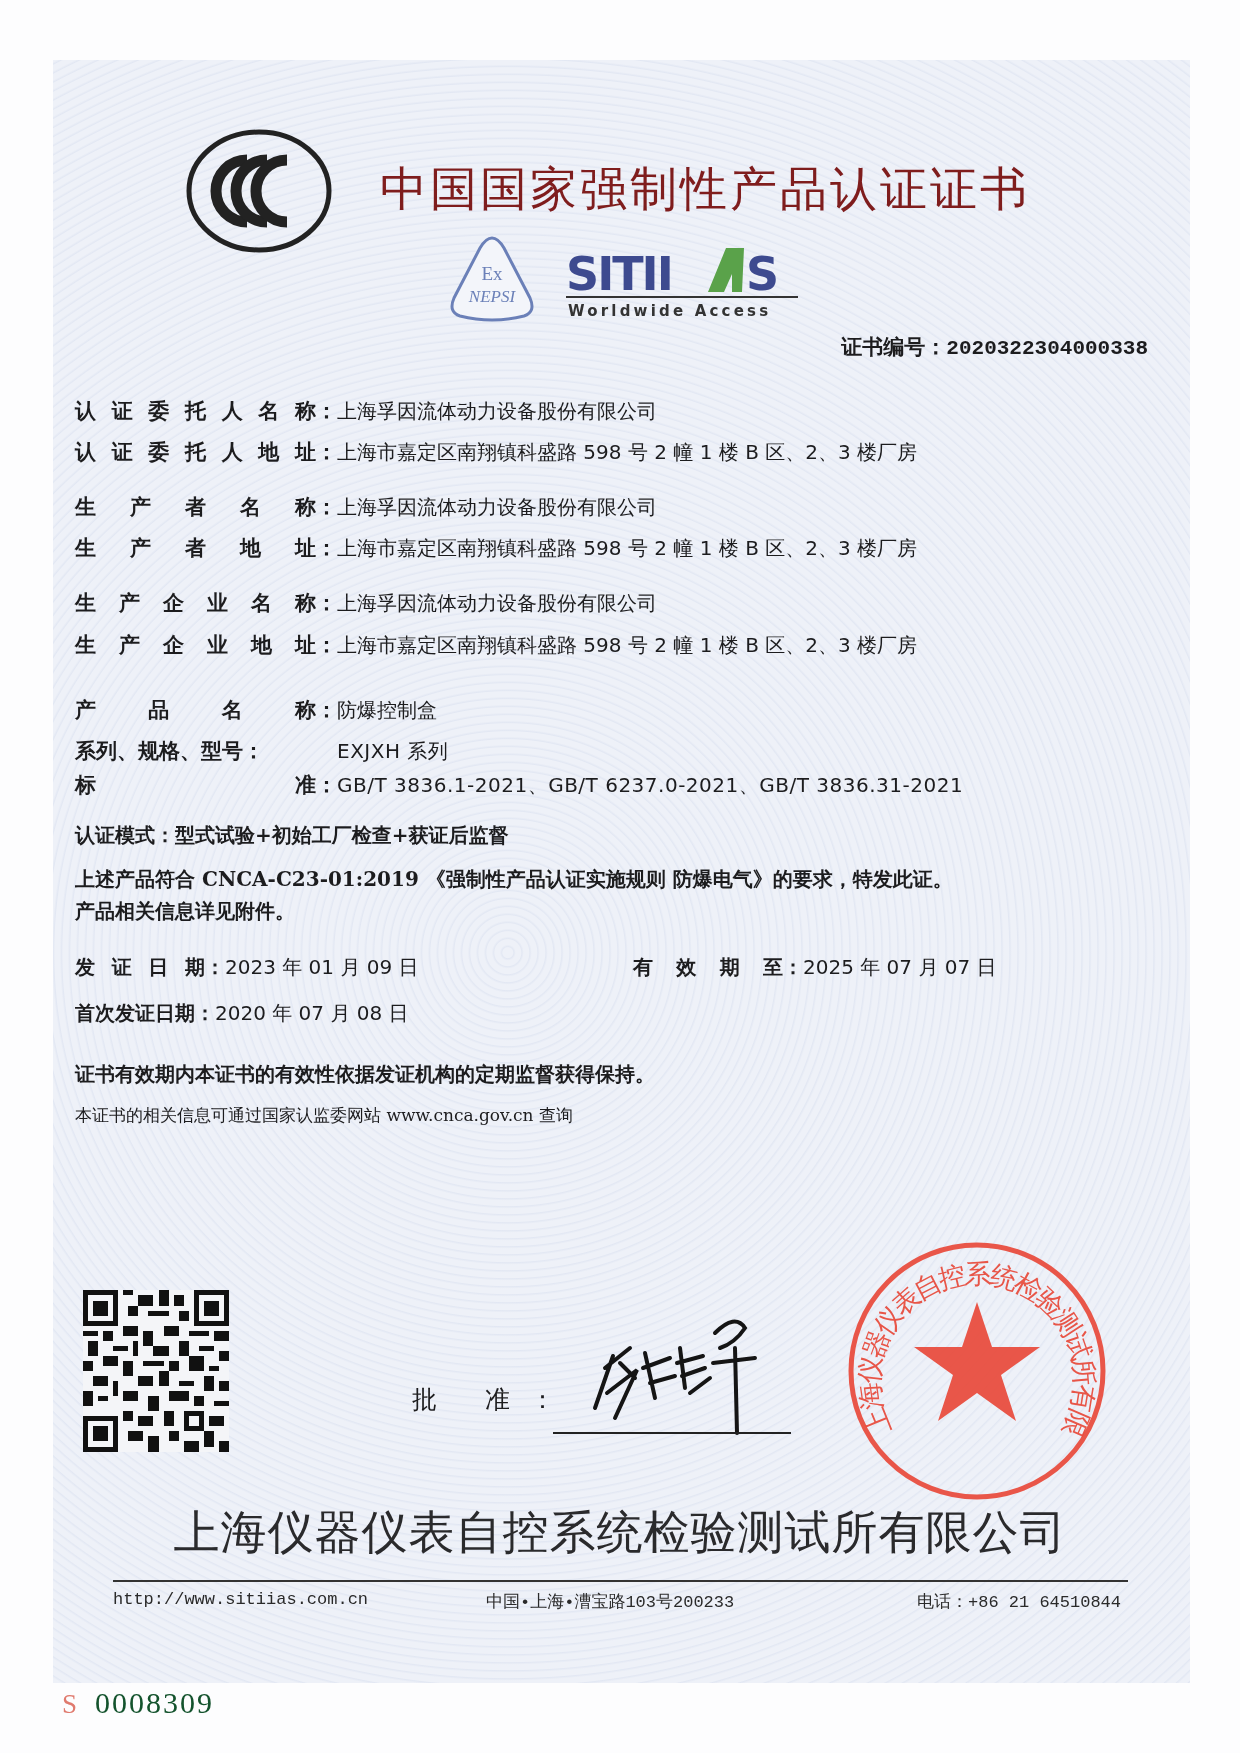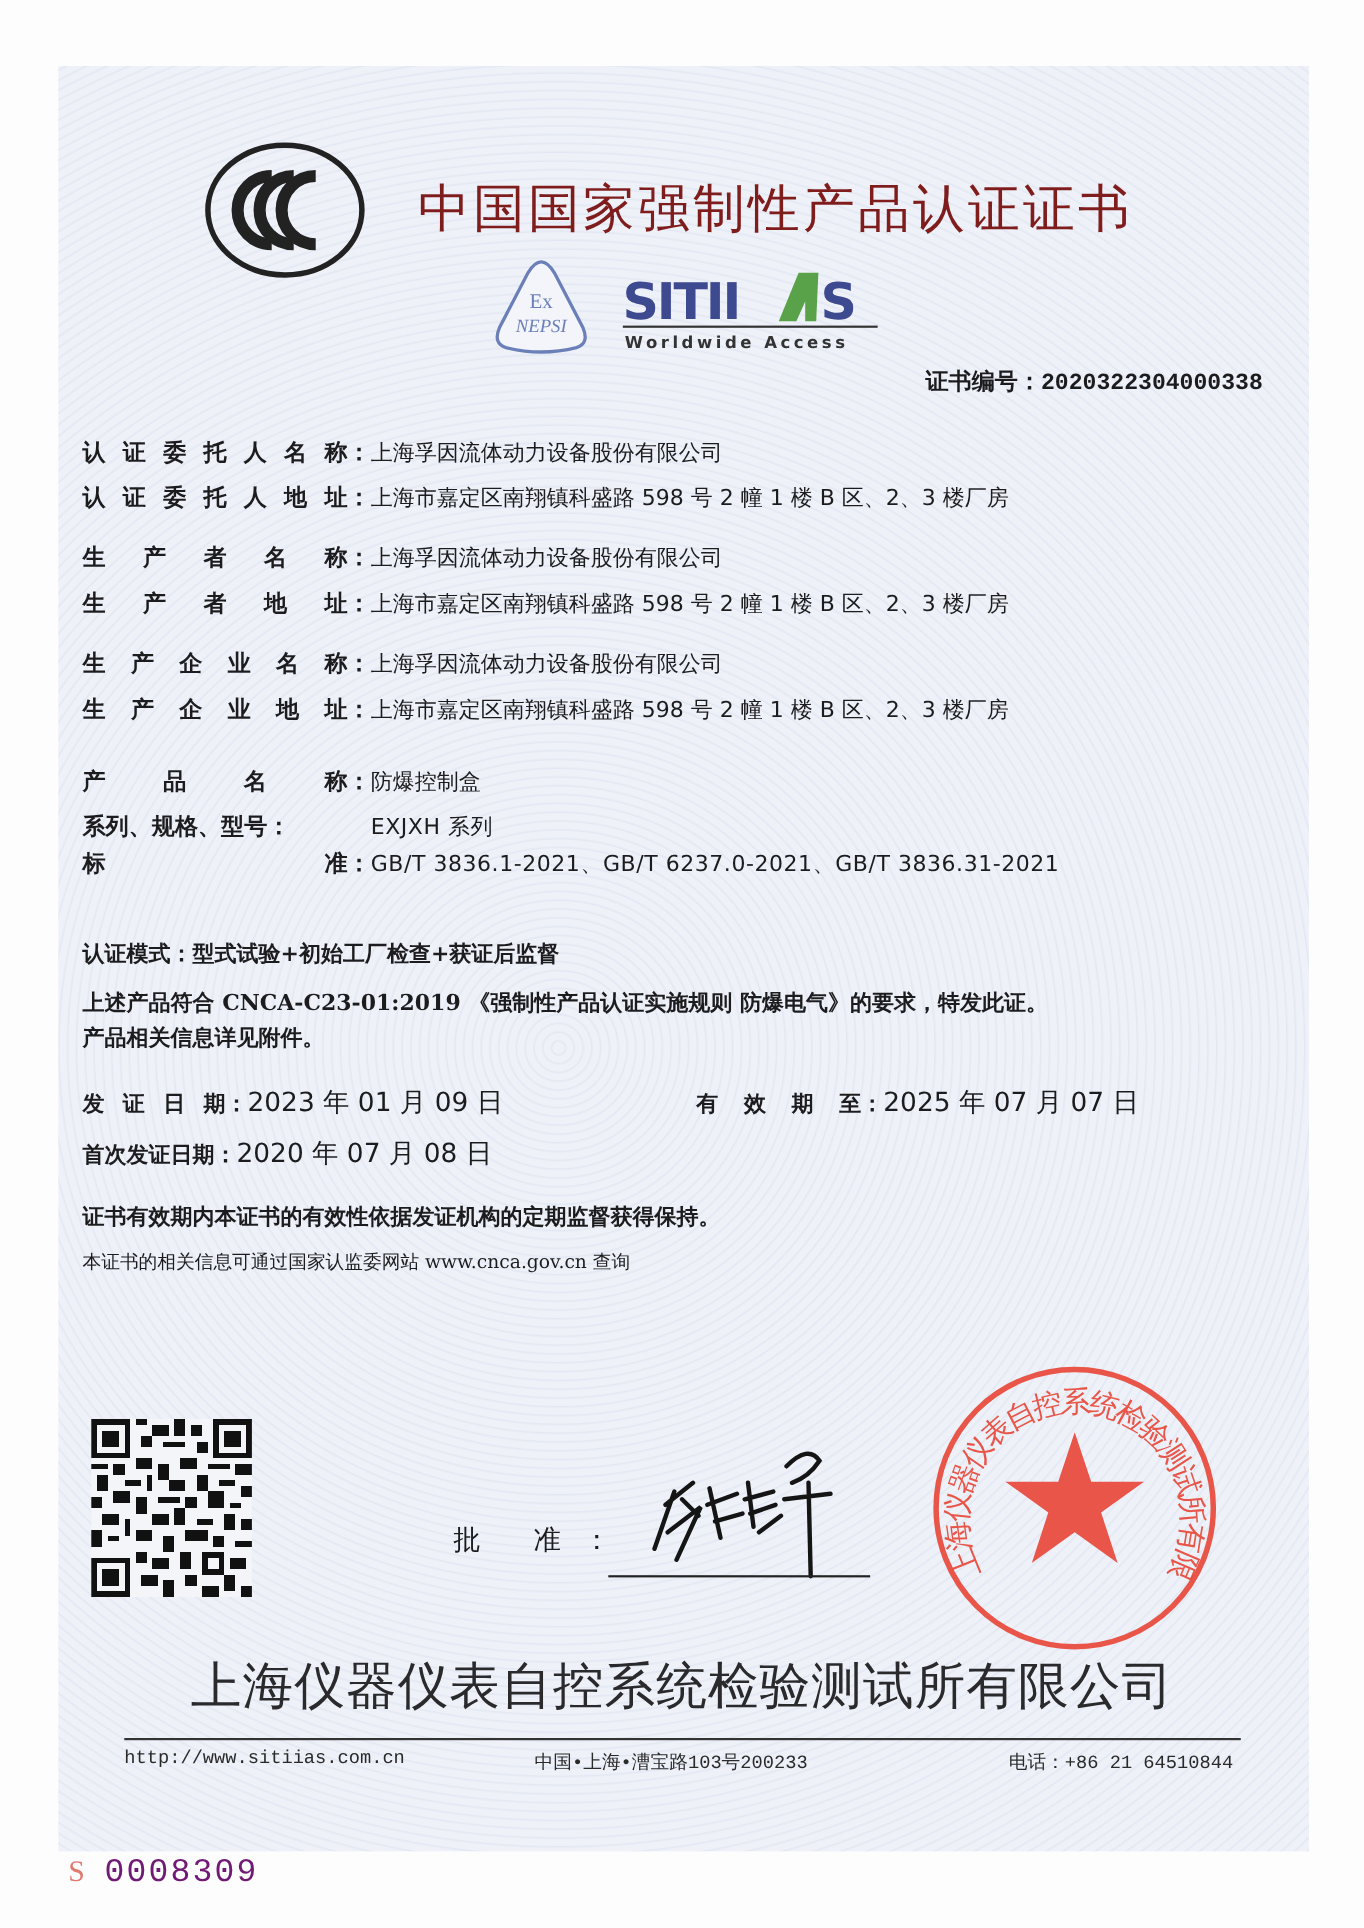--- a/index.html
+++ b/index.html
@@ -27,38 +27,38 @@
     right:92px; top:333px; font-size:21px; font-weight:bold; white-space:nowrap;font-family:Liberation Mono, monospace;
   }
   .row { position:absolute; left:75px; height:30px; display:flex; align-items:center; white-space:nowrap; }
   .lbl {
     width:262px; font-size:21px; font-weight:bold; display:flex; justify-content:space-between;
     font-family:"DejaVu Serif", serif;
   }
   .lbl span { display:inline-block; }
   .val { font-size:20px; font-family:"DejaVu Sans", sans-serif; }
   .val.cond { letter-spacing:0.5px; }
-  .line { position:absolute; left:75px; font-size:20px; white-space:nowrap;margin-top:32px; }
+  .line { position:absolute; left:75px; font-size:20px; white-space:nowrap; }
   .bold { font-weight:bold; font-family:"DejaVu Serif", serif; }
   .small { font-size:17px; font-family:"DejaVu Serif", serif; }
   .datelbl { display:inline-block; font-weight:bold; font-family:"DejaVu Serif", serif; font-size:20px; }
-  .dateval { font-size:24px; }
+  .dateval { font-size:20px; }
   .qr { left:83px; top:1290px; width:146px; height:162px; }
   .approve { left:412px; top:1383px; font-size:25px; letter-spacing:20px; white-space:nowrap; }
   .sigline { left:553px; top:1432px; width:238px; height:2px; background:#222; }
   .signature { left:585px; top:1308px; width:180px; height:130px; }
   .seal { left:846px; top:1240px; width:262px; height:262px; }
   .company {
     left:0; width:1240px; text-align:center; top:1502px; font-size:46px; letter-spacing:1px; color:#2a2a2c; white-space:nowrap;
   }
   .hr { left:113px; top:1580px; width:1015px; height:2px; background:#333; }
   .footer { top:1590px; font-size:17px; font-family:Liberation Mono, monospace; color:#2a2a2a; white-space:nowrap; }
   .serial { left:62px; top:1686px; white-space:nowrap; }
   .serial-prefix { font-family:"Liberation Serif", serif; font-size:27px; color:#e07a6e; margin-right:18px; }
-  .serial-num { font-family:Liberation Mono, monospace; font-size:30px; color:#701a75; letter-spacing:2px; }
+  .serial-num { font-family:Liberation Serif, serif; font-size:30px; color:#14532d; letter-spacing:2px; }
 </style>
 </head>
 <body>
 
 <div class="panel"></div>
 
 <svg class="abs ccc-logo" viewBox="0 0 148 126">
   <ellipse cx="74" cy="63" rx="70" ry="59" fill="none" stroke="#222" stroke-width="5"></ellipse>
   <path d="M62 32 A31 31 0 1 0 62 94" fill="none" stroke="#222" stroke-width="11"></path>
   <path d="M82 32 A31 31 0 1 0 82 94" fill="none" stroke="#222" stroke-width="11"></path>

